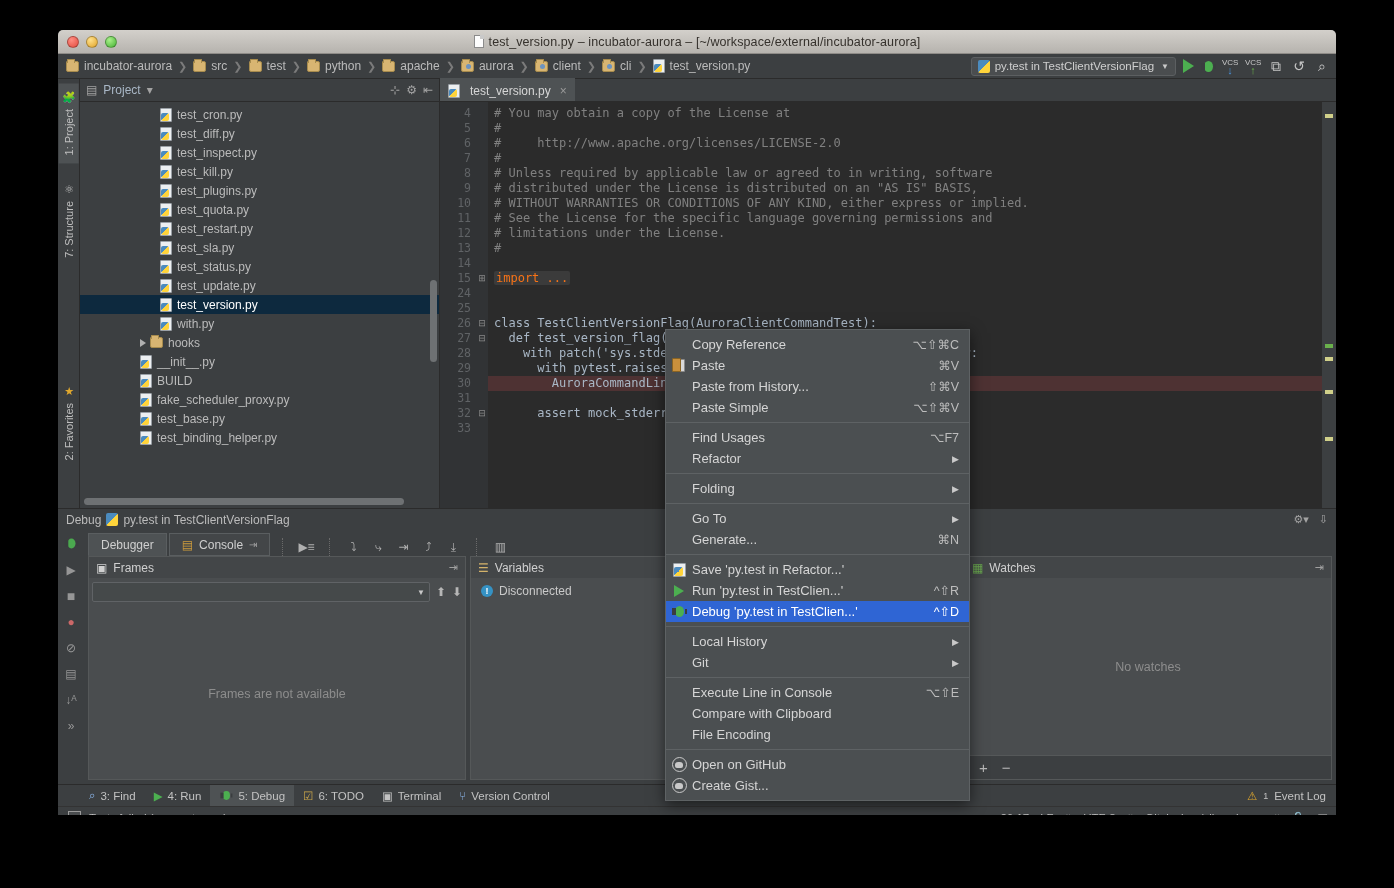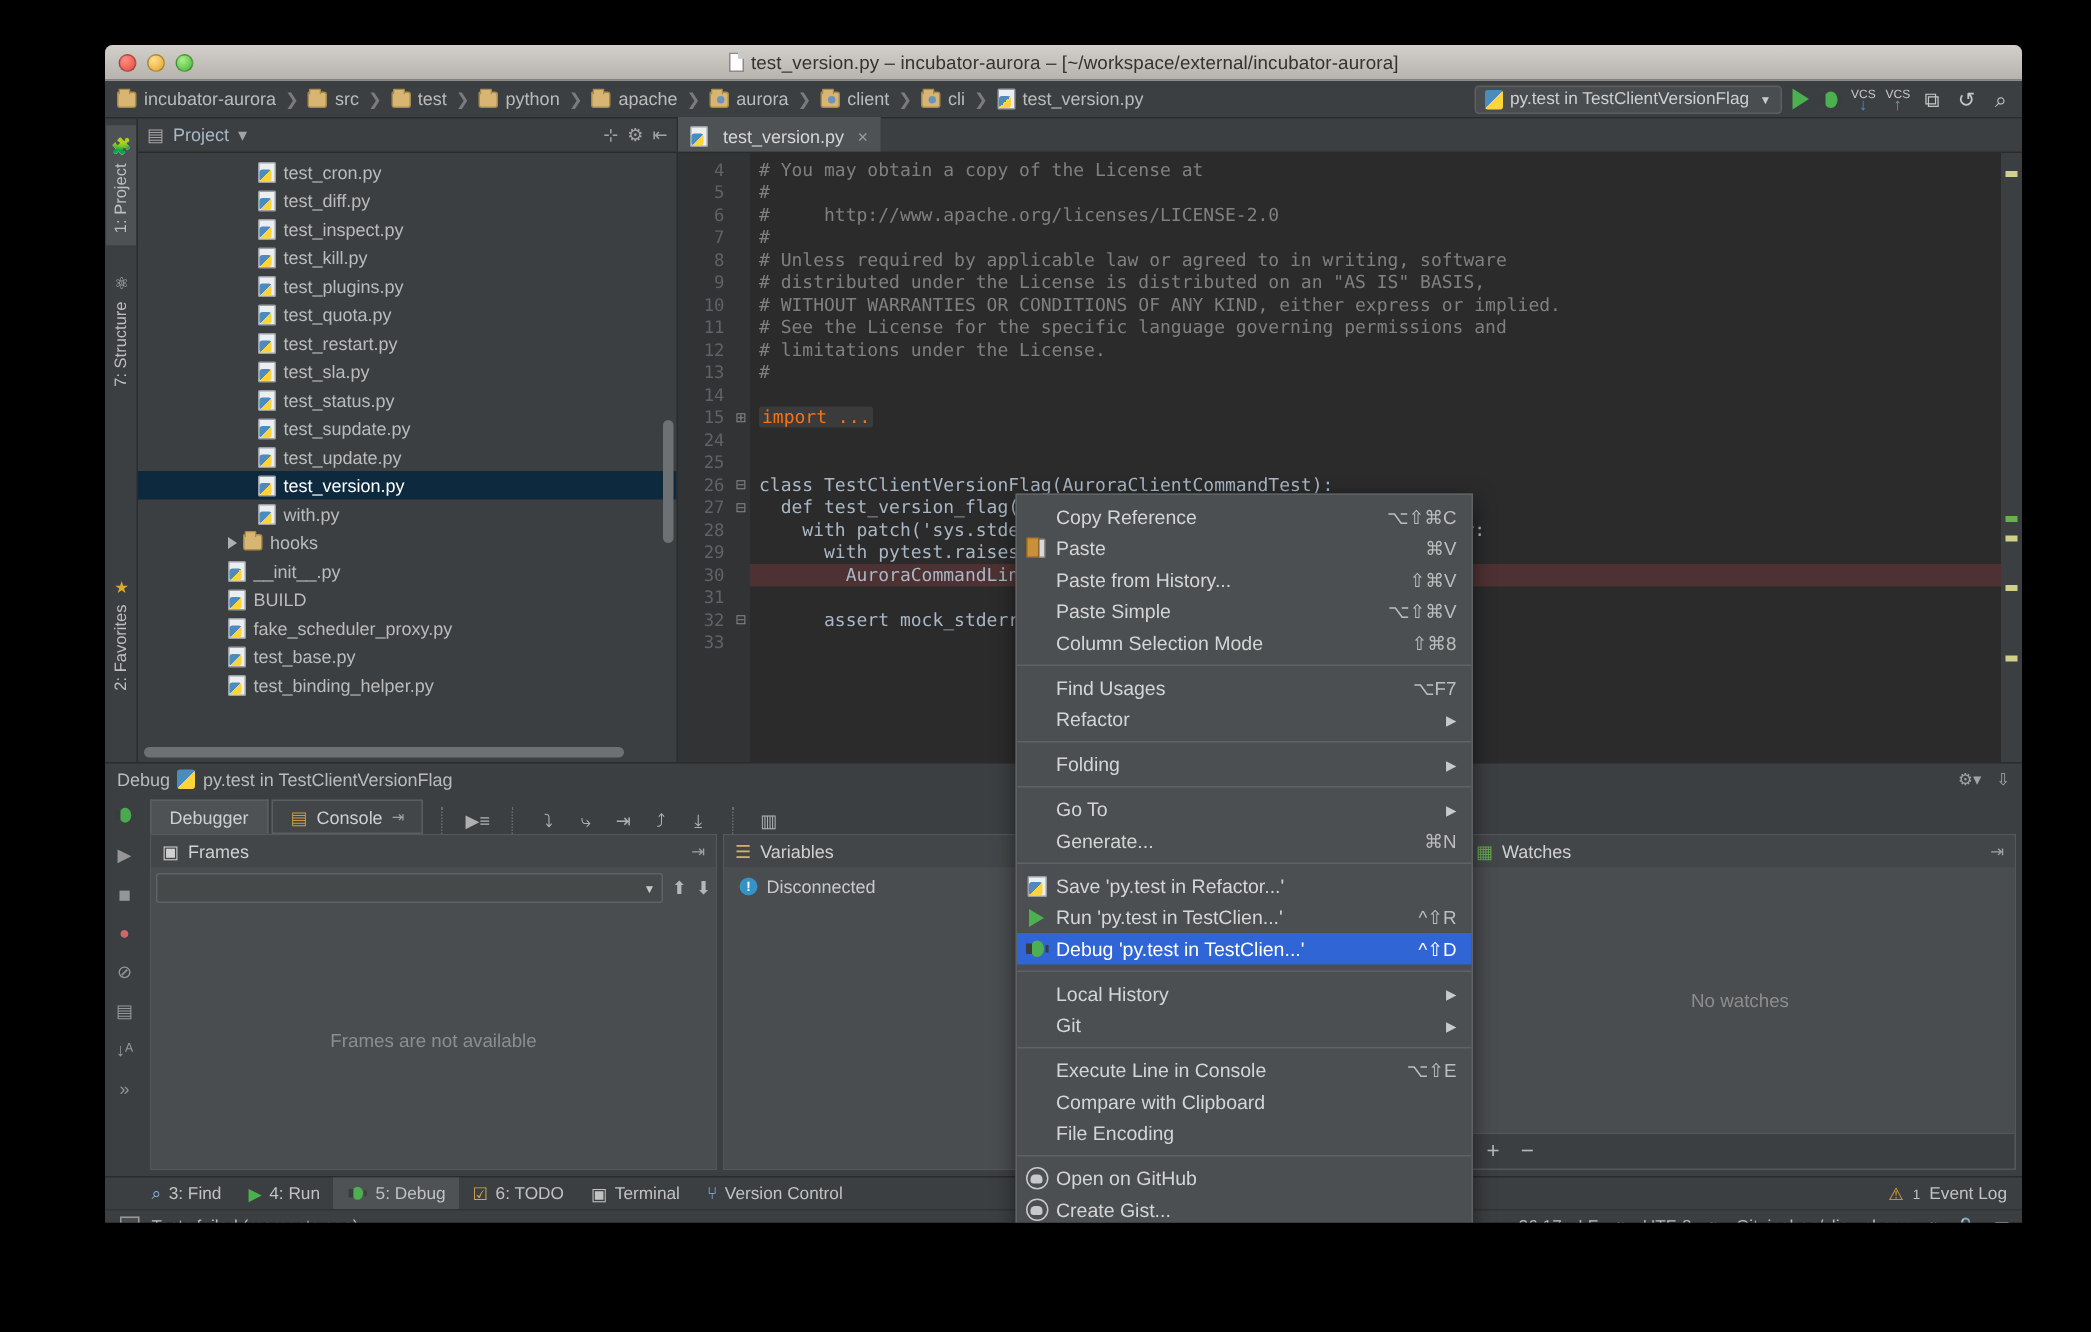--- a/index.html
+++ b/index.html
@@ -2,21 +2,21 @@
 <html><head>
 <meta charset="utf-8">
 <style>
   * { box-sizing: border-box; margin: 0; padding: 0; }
   html, body {
     width: 1394px; height: 888px;
     background: #000;
     font-family: "Liberation Sans", sans-serif;
     overflow: hidden;
   }
-  .desktop { position: absolute; inset: 0; background: #000; margin-left: 12px; }
+  .desktop { position: absolute; inset: 0; background: #000; }
 
   .window {
     position: absolute; left: 58px; top: 30px;
     width: 1278px; height: 785px;
     background: #3c3f41;
     border-radius: 5px 5px 0 0;
     box-shadow: 0 0 14px rgba(0,0,0,.75);
     overflow: hidden;
   }
 
@@ -335,25 +335,20 @@
               <span>test_sla.py</span>
             </div>
             <div class="trow">
               <span style="width: 80px; display: inline-block;"></span>
               <span class="py-ic" style="margin-right: 5px;"></span>
               <span>test_status.py</span>
             </div>
             <div class="trow">
               <span style="width: 80px; display: inline-block;"></span>
               <span class="py-ic" style="margin-right: 5px;"></span>
-              <span>test_supdate.py</span>
-            </div>
-            <div class="trow">
-              <span style="width: 80px; display: inline-block;"></span>
-              <span class="py-ic" style="margin-right: 5px;"></span>
               <span>test_update.py</span>
             </div>
             <div class="trow sel">
               <span style="width: 80px; display: inline-block;"></span>
               <span class="py-ic" style="margin-right: 5px;"></span>
               <span>test_version.py</span>
             </div>
             <div class="trow">
               <span style="width: 80px; display: inline-block;"></span>
               <span class="py-ic" style="margin-right: 5px;"></span>
@@ -625,24 +620,20 @@
           <span class="accel">⌘V</span>
         </div>
         <div class="mi">
           <span class="label">Paste from History...</span>
           <span class="accel">⇧⌘V</span>
         </div>
         <div class="mi">
           <span class="label">Paste Simple</span>
           <span class="accel">⌥⇧⌘V</span>
         </div>
-        <div class="mi">
-          <span class="label">Column Selection Mode</span>
-          <span class="accel">⇧⌘8</span>
-        </div>
         <div class="msep"></div>
         <div class="mi">
           <span class="label">Find Usages</span>
           <span class="accel">⌥F7</span>
         </div>
         <div class="mi">
           <span class="label">Refactor</span>
           <span class="sub">▶</span>
         </div>
         <div class="msep"></div>

